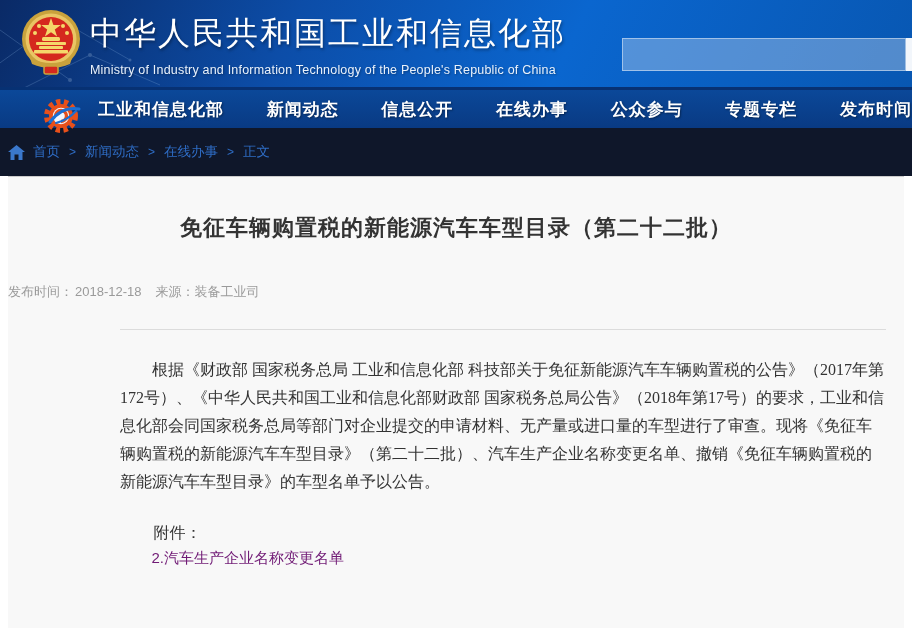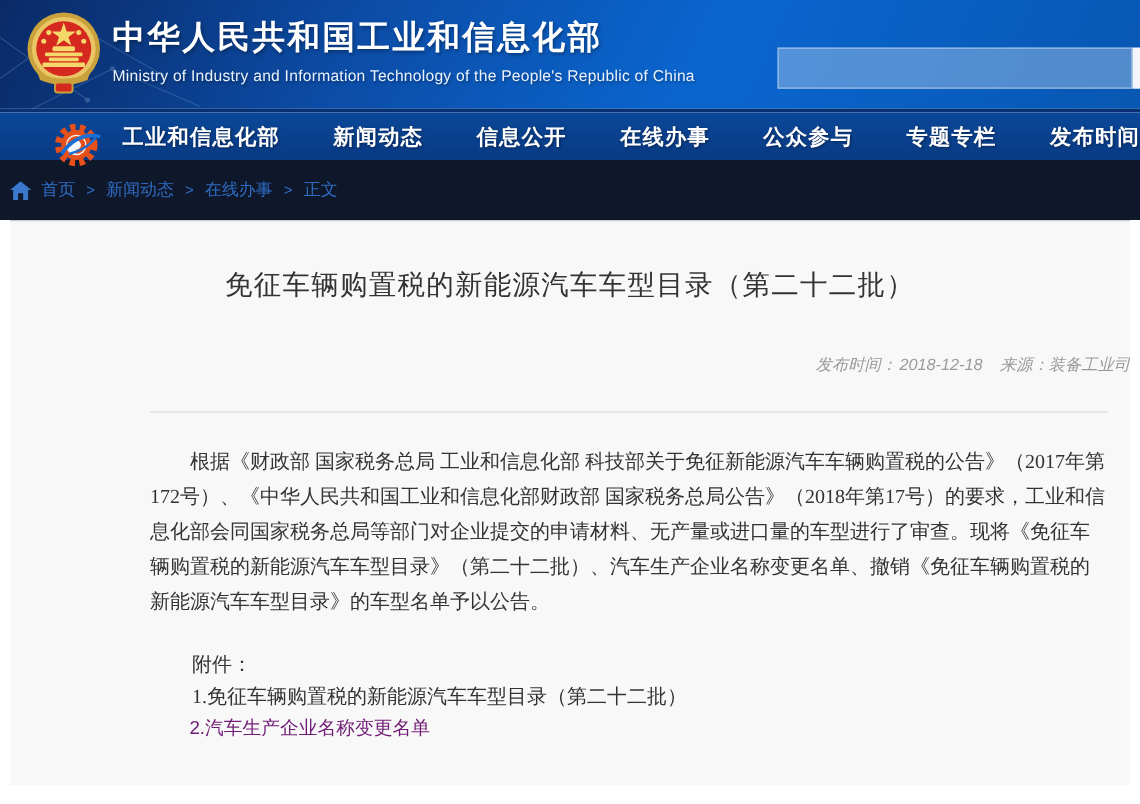--- a/index.html
+++ b/index.html
@@ -10,21 +10,21 @@
   .site-header {
     position: relative; height: 90px;
     background: linear-gradient(115deg, #0a2a66 0%, #0c4da8 32%, #0a66cf 62%, #0857b2 100%);
     border-bottom: 3px solid #073173;
     overflow: hidden;
   }
   .net-deco { position: absolute; left: 0; top: 0; opacity: .22; }
   .emblem { position: absolute; left: 20px; top: 6px; width: 62px; height: 72px; }
   .header-titles { position: absolute; left: 90px; top: 12px; color: #fff; }
   .header-title-cn {
-    font-size: 26px; font-weight: bold; letter-spacing: 2px; color: #ffffff;
+    font-size: 32px; font-weight: normal; letter-spacing: 2px; color: #ffffff;
     text-shadow: 1px 2px 3px rgba(0,0,0,.35);
   }
   .header-title-en {
     margin-top: 7px; font-size: 12.5px; color: #eaf2fc; letter-spacing: .2px;
     text-shadow: 1px 1px 2px rgba(0,0,0,.3);
   }
   .search-wrap { position: absolute; left: 622px; top: 38px; width: 290px; height: 33px; display: flex; }
   .search-input {
     flex: 1; height: 33px; border: 1px solid rgba(255,255,255,.45);
     background: rgba(186, 210, 238, .42); outline: none; padding: 0 10px;
@@ -56,25 +56,25 @@
   .home-icon { width: 17px; height: 15px; margin-right: 8px; }
   .crumb { color: #2e6cc4; cursor: pointer; }
   .crumb-sep { color: #2e6cc4; margin: 0 9px; font-size: 12px; }
 
   
   .content-panel {
     margin: 0 8px; height: 452px; background: #f8f8f8;
     border-top: 1px solid #cccccc; padding-top: 36px; overflow: hidden;
   }
   .article-title {
-    text-align: center; font-size: 22px; font-weight: normal; color: #333333;
+    text-align: center; font-size: 22px; font-weight: bold; color: #333333;
     letter-spacing: 1px;
   }
   .article-meta {
-    margin-top: 40px; text-align: right; font-size: 13px; color: #9a9a9a; font-style: italic;
+    margin-top: 40px; text-align: left; font-size: 13px; color: #9a9a9a;
   }
   .article-meta .meta-date { margin: 0 14px 0 2px; }
   .meta-divider {
     border: none; border-top: 1px solid #dcdcdc;
     margin: 28px 18px 0 112px;
   }
   .article-body {
     margin: 26px 18px 0 112px; font-family: "Liberation Serif", "DejaVu Serif", serif;
     font-size: 16px; line-height: 28px; color: #333333;
   }
@@ -179,16 +179,15 @@
   </div>
 
   <hr class="meta-divider">
 
   <div class="article-body">
     <p>根据《财政部 国家税务总局 工业和信息化部 科技部关于免征新能源汽车车辆购置税的公告》（2017年第172号）、《中华人民共和国工业和信息化部财政部 国家税务总局公告》（2018年第17号）的要求，工业和信息化部会同国家税务总局等部门对企业提交的申请材料、无产量或进口量的车型进行了审查。现将《免征车辆购置税的新能源汽车车型目录》（第二十二批）、汽车生产企业名称变更名单、撤销《免征车辆购置税的新能源汽车车型目录》的车型名单予以公告。</p>
   </div>
 
   <div class="attachments">
     <div class="attach-label">附件：</div>
-    <div class="attach-item-primary">1.免征车辆购置税的新能源汽车车型目录（第二十二批）</div>
     <div class="attach-item-secondary">2.汽车生产企业名称变更名单</div>
   </div>
 </div>
 
 </body></html>

